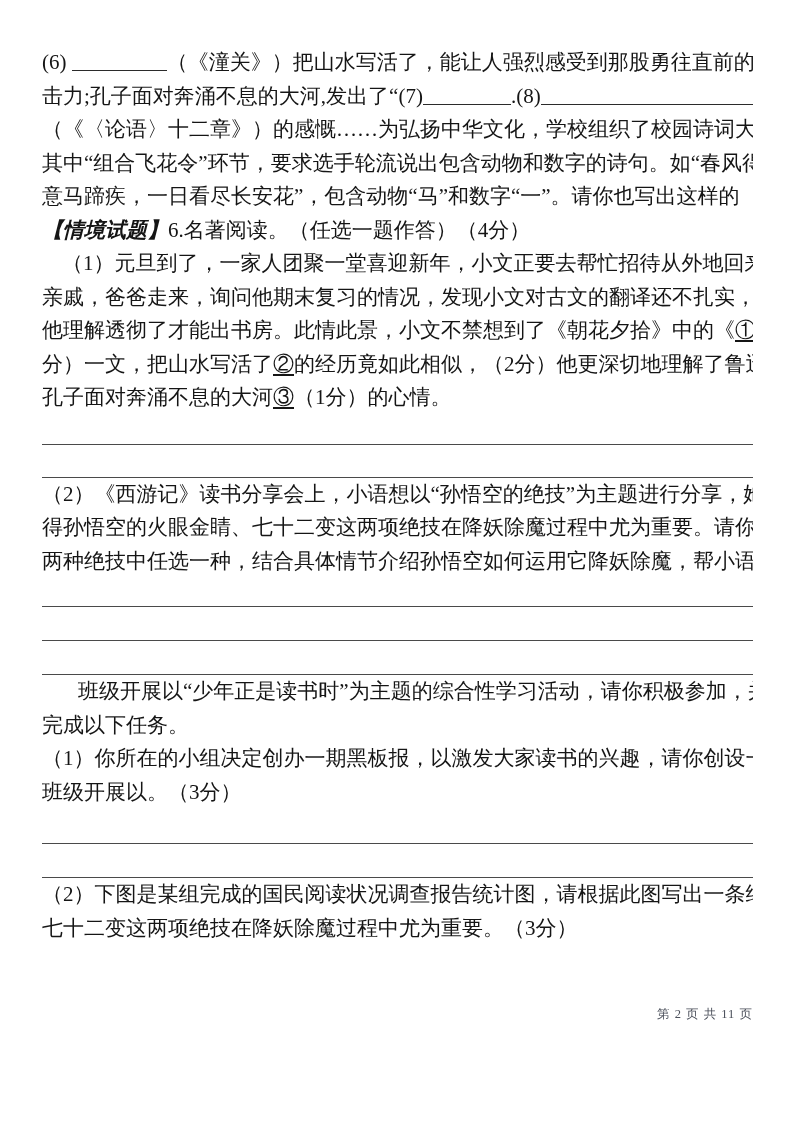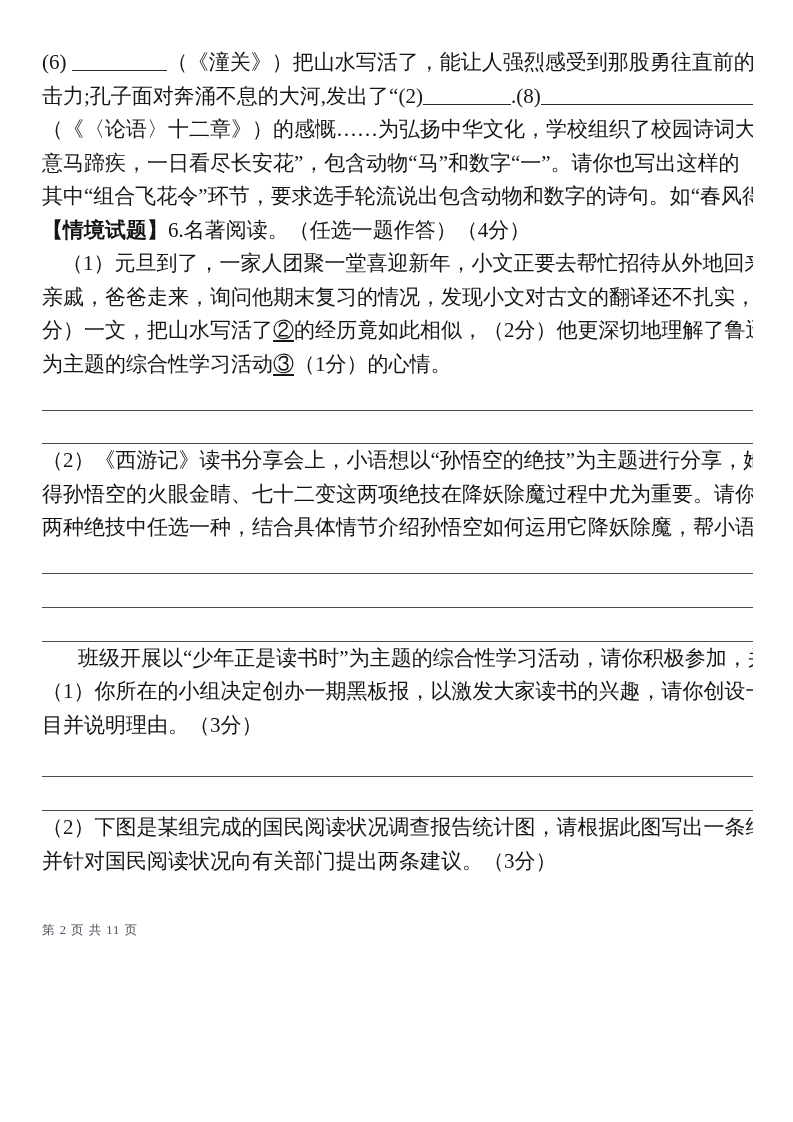--- a/index.html
+++ b/index.html
@@ -18,21 +18,21 @@
     left: 42px;
     width: 711px;
   }
   .line {
     font-size: 21px;
     line-height: 33.5px;
     height: 33.5px;
     white-space: nowrap;
     overflow: hidden;
   }
-  .b { font-weight: bold; }
+  .b { font-weight: bold; font-style: italic; }
   .u { text-decoration: underline; text-underline-offset: 3px; }
   .emph {
     -webkit-text-emphasis: filled dot #151515;
     -webkit-text-emphasis-position: under right;
     text-emphasis: filled dot #151515;
     text-emphasis-position: under right;
   }
   .indent1 { text-indent: 20px; }
   .indent2 { text-indent: 36px; }
   .blank {
@@ -44,66 +44,68 @@
   .w95  { width: 95px; }
   .w88  { width: 88px; }
   .w300 { width: 298px; }
   .w97  { width: 97px; }
   .w115 { width: 115px; }
   .ansline {
     border-bottom: 1.6px solid #4a4a4a;
     width: 711px;
   }
   .footer {
-    margin-top: 44px;
-    text-align: left;
+    margin-top: 61px;
+    text-align: right;
     font-size: 12.5px;
     line-height: 16px;
     color: #4a4f5a;
     letter-spacing: 1px;
   }
 </style>
 </head>
 <body>
 
 <div class="page">
   <div class="textblock">
 
     <div class="line"><span>(6)</span> <span class="blank w95"></span><span>（《潼关》）把山水写活了，能让人强烈感受到那股勇往直前的冲</span></div>
 
-    <div class="line"><span>击力;孔子面对奔涌不息的大河,发出了“(2)</span><span class="blank w88"></span><span>.(8)</span><span class="blank w300"></span></div>
+    <div class="line"><span>击力;孔子面对奔涌不息的大河,发出了“(7)</span><span class="blank w88"></span><span>.(8)</span><span class="blank w300"></span></div>
 
     <div class="line">（《〈论语〉十二章》）的感慨……为弘扬中华文化，学校组织了校园诗词大会。</div>
+    <div class="line">其中“组合飞花令”环节，要求选手轮流说出包含动物和数字的诗句。如“春风得</div>
     <div class="line">意马蹄疾，一日看尽长安花”，包含动物“马”和数字“一”。请你也写出这样的</div>
-    <div class="line">其中“组合飞花令”环节，要求选手轮流说出包含动物和数字的诗句。如“春风得</div>
 
 
     <div class="line"><span class="b">【情境试题】</span><span>6.名著阅读。（</span><span class="emph">任选一题</span><span>作答）（4分）</span></div>
 
     <div class="line indent1">（1）元旦到了，一家人团聚一堂喜迎新年，小文正要去帮忙招待从外地回来的</div>
     <div class="line">亲戚，爸爸走来，询问他期末复习的情况，发现小文对古文的翻译还不扎实，要求</div>
+    <div class="line"><span>他理解透彻了才能出书房。此情此景，小文不禁想到了《朝花夕拾》中的《</span><span class="u">①</span></div>
     <div class="line"><span>分）一文，把山水写活了</span><span class="u">②</span><span>的经历竟如此相似，（2分）他更深切地理解了鲁迅</span></div>
-    <div class="line"><span>为主题的综合性学习活动</span><span class="u">③</span><span>（1分）的心情。</span></div>
+    <div class="line"><span>孔子面对奔涌不息的大河</span><span class="u">③</span><span>（1分）的心情。</span></div>
 
     <div class="ansline" style="height:29px;"></div>
     <div class="ansline" style="height:32px;"></div>
 
     <div class="line">（2）《西游记》读书分享会上，小语想以“孙悟空的绝技”为主题进行分享，她觉</div>
     <div class="line">得孙悟空的火眼金睛、七十二变这两项绝技在降妖除魔过程中尤为重要。请你从这</div>
     <div class="line">两种绝技中任选一种，结合具体情节介绍孙悟空如何运用它降妖除魔，帮小语完成</div>
 
     <div class="ansline" style="height:28px;"></div>
     <div class="ansline" style="height:33px;"></div>
     <div class="ansline" style="height:33px;"></div>
 
     <div class="line indent2">班级开展以“少年正是读书时”为主题的综合性学习活动，请你积极参加，并</div>
+    <div class="line">完成以下任务。</div>
     <div class="line">（1）你所在的小组决定创办一期黑板报，以激发大家读书的兴趣，请你创设一个栏</div>
-    <div class="line">目并说明理由。（3分）</div>
+    <div class="line">班级开展以。（3分）</div>
 
     <div class="ansline" style="height:34px;"></div>
     <div class="ansline" style="height:33px;"></div>
 
     <div class="line">（2）下图是某组完成的国民阅读状况调查报告统计图，请根据此图写出一条结论，</div>
-    <div class="line">并针对国民阅读状况向有关部门提出两条建议。（3分）</div>
+    <div class="line">七十二变这两项绝技在降妖除魔过程中尤为重要。（3分）</div>
 
     <div class="footer">第 2 页 共 11 页</div>
   </div>
 </div>
 
 </body></html>

